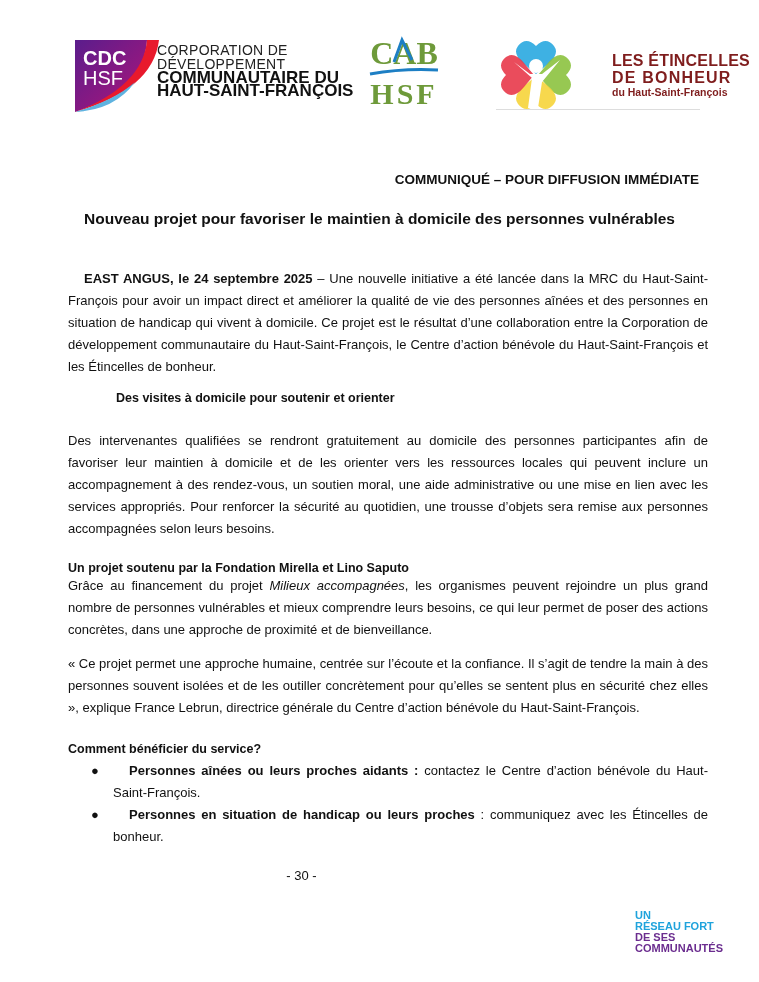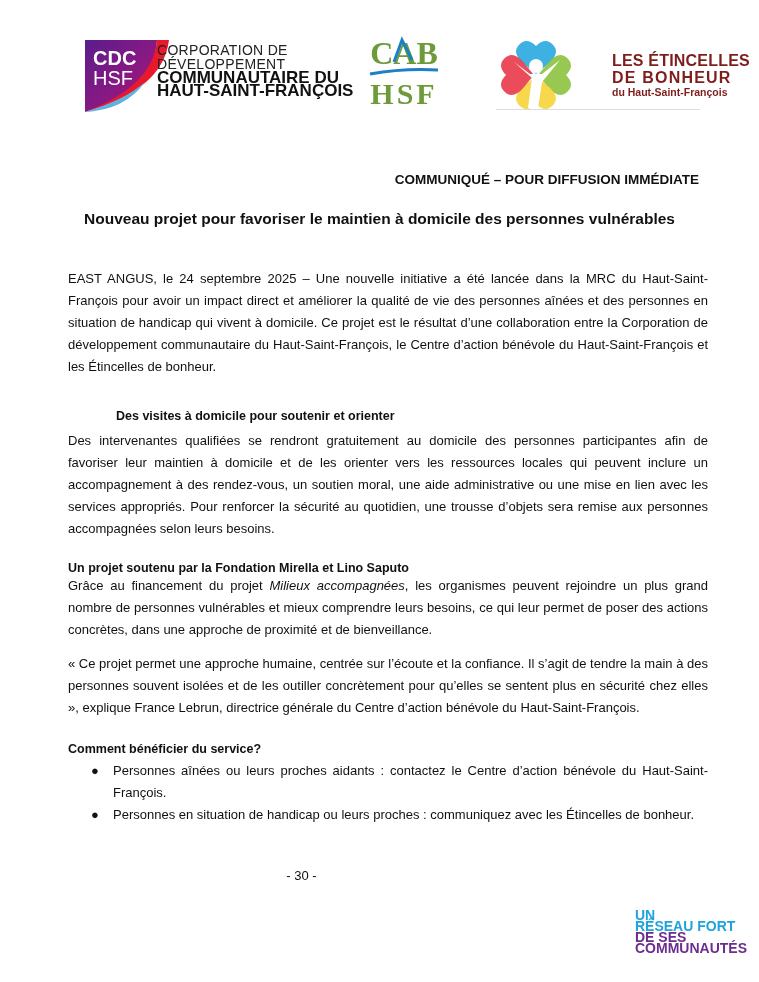--- a/index.html
+++ b/index.html
@@ -1,57 +1,57 @@
 <!DOCTYPE html>
 <html><head>
 <meta charset="utf-8">
 <style>
   html, body { margin: 0; padding: 0; background: #ffffff; }
   body { width: 759px; height: 982px; position: relative; overflow: hidden;
          font-family: "Liberation Sans", sans-serif; color: #111; }
   .abs { position: absolute; }
 
   
-  .cdc-logo { left: 85px; top: 40px; width: 84px; height: 72px; }
+  .cdc-logo { left: 75px; top: 40px; width: 84px; height: 72px; }
   .cdc-text { left: 157px; top: 44px; font-size: 14px; line-height: 13.5px; color: #222; }
   .cdc-text .light { font-weight: normal; letter-spacing: 0.3px; }
   .cdc-text .bold { font-weight: bold; font-size: 17px; line-height: 13px; color: #111; }
 
   .cab-logo { left: 366px; top: 34px; width: 76px; height: 76px; }
 
   .etinc-logo { left: 498px; top: 38px; width: 76px; height: 74px; }
   .etinc-text { left: 612px; top: 52px; color: #7f1d1d; }
   .etinc-text .l1 { font-size: 16px; font-weight: bold; line-height: 17px; letter-spacing: 0.2px; }
   .etinc-text .l2 { font-size: 16px; font-weight: bold; line-height: 17px; letter-spacing: 1.2px; }
   .etinc-text .l3 { font-size: 10.5px; font-weight: bold; line-height: 13px; }
   .etinc-rule { left: 496px; top: 109px; width: 204px; height: 1px; background: #ddd; }
 
   
   .release { right: 60px; top: 172px; font-size: 13.5px; font-weight: bold; text-align: right; }
   .title { left: 0; width: 759px; top: 210px; text-align: center; font-size: 15.5px; font-weight: bold; }
 
   .para { left: 68px; width: 640px; font-size: 13px; line-height: 22px; text-align: justify; }
   .heading { left: 68px; font-size: 12.5px; font-weight: bold; }
   .p1 { top: 268px; }
-  .h1 { top: 409px; padding-left: 48px; }
+  .h1 { top: 391px; padding-left: 48px; }
   .p2 { top: 430px; }
   .h2 { top: 561px; }
   .p3 { top: 575px; }
   .p4 { top: 653px; }
   .h3 { top: 742px; }
   .list { left: 68px; top: 760px; width: 640px; margin: 0; padding: 0; list-style: none; font-size: 13px; line-height: 22px; }
   .list li { position: relative; padding-left: 45px; text-align: justify; }
   .list li .bullet { position: absolute; left: 23px; top: 0; }
   .list li + li { margin-top: 0; }
 
   .page-num { left: 0; width: 603px; top: 868px; text-align: center; font-size: 13px; }
-  .slogan { left: 635px; top: 910px; font-size: 14px; font-weight: bold; line-height: 11px; }
+  .slogan { left: 635px; top: 910px; font-size: 11px; font-weight: bold; line-height: 11px; }
   .slogan .blue { color: #1fa3dc; }
   .slogan .purple { color: #6b2d8f; }
-  b { font-weight: normal; }
+  b { font-weight: bold; margin-left: 16px; }
 </style>
 </head>
 <body>
 
 <div class="abs cdc-logo">
   <svg width="84" height="72" viewBox="0 0 84 72">
     <defs>
       <linearGradient id="cdcg" x1="0" y1="0" x2="1" y2="1">
         <stop offset="0" stop-color="#5a1d8c"></stop>
         <stop offset="1" stop-color="#b0157a"></stop>

